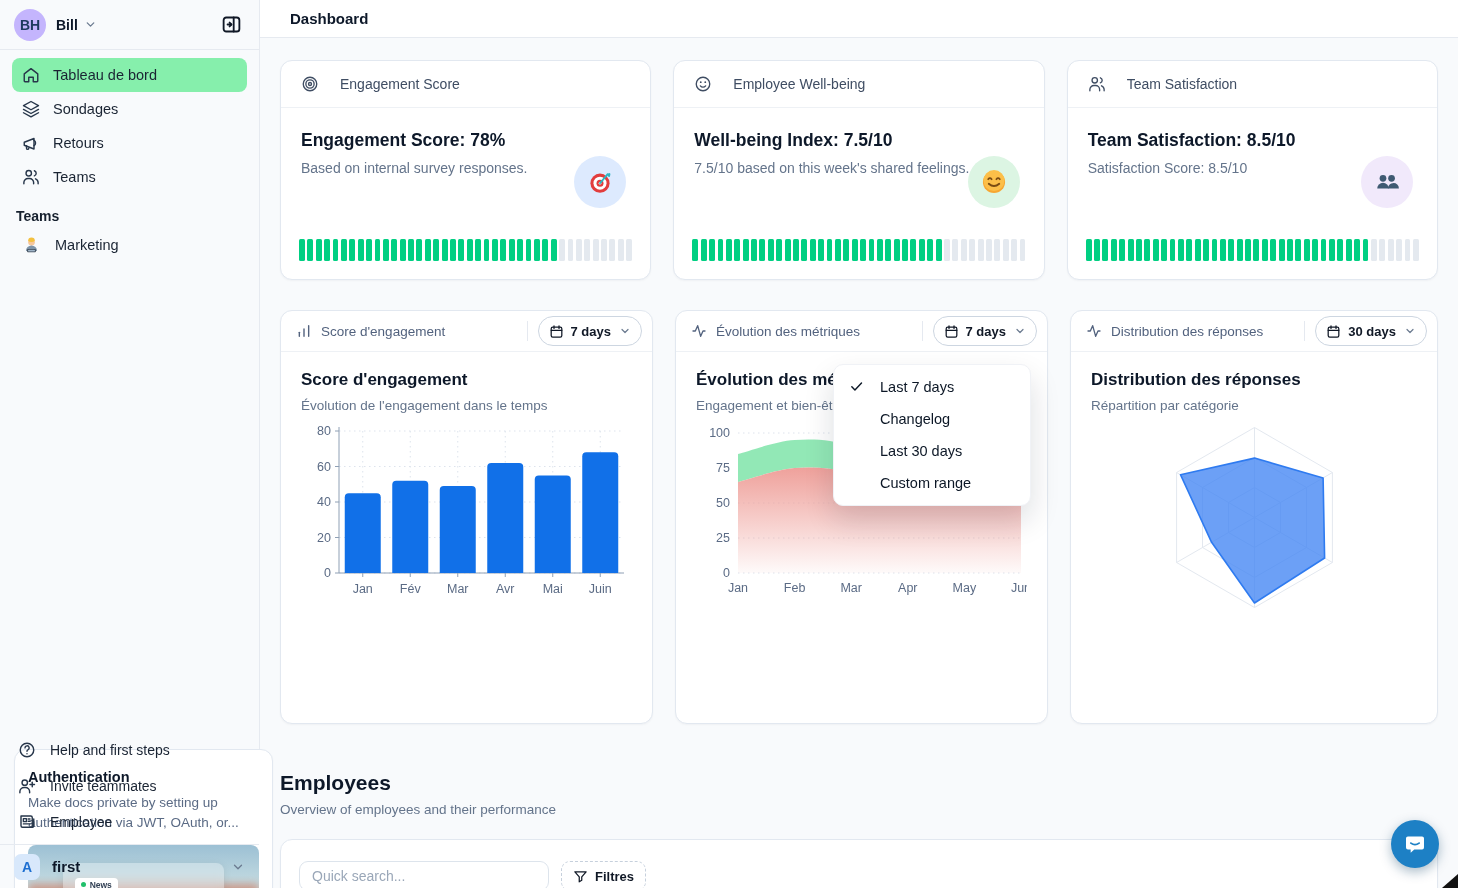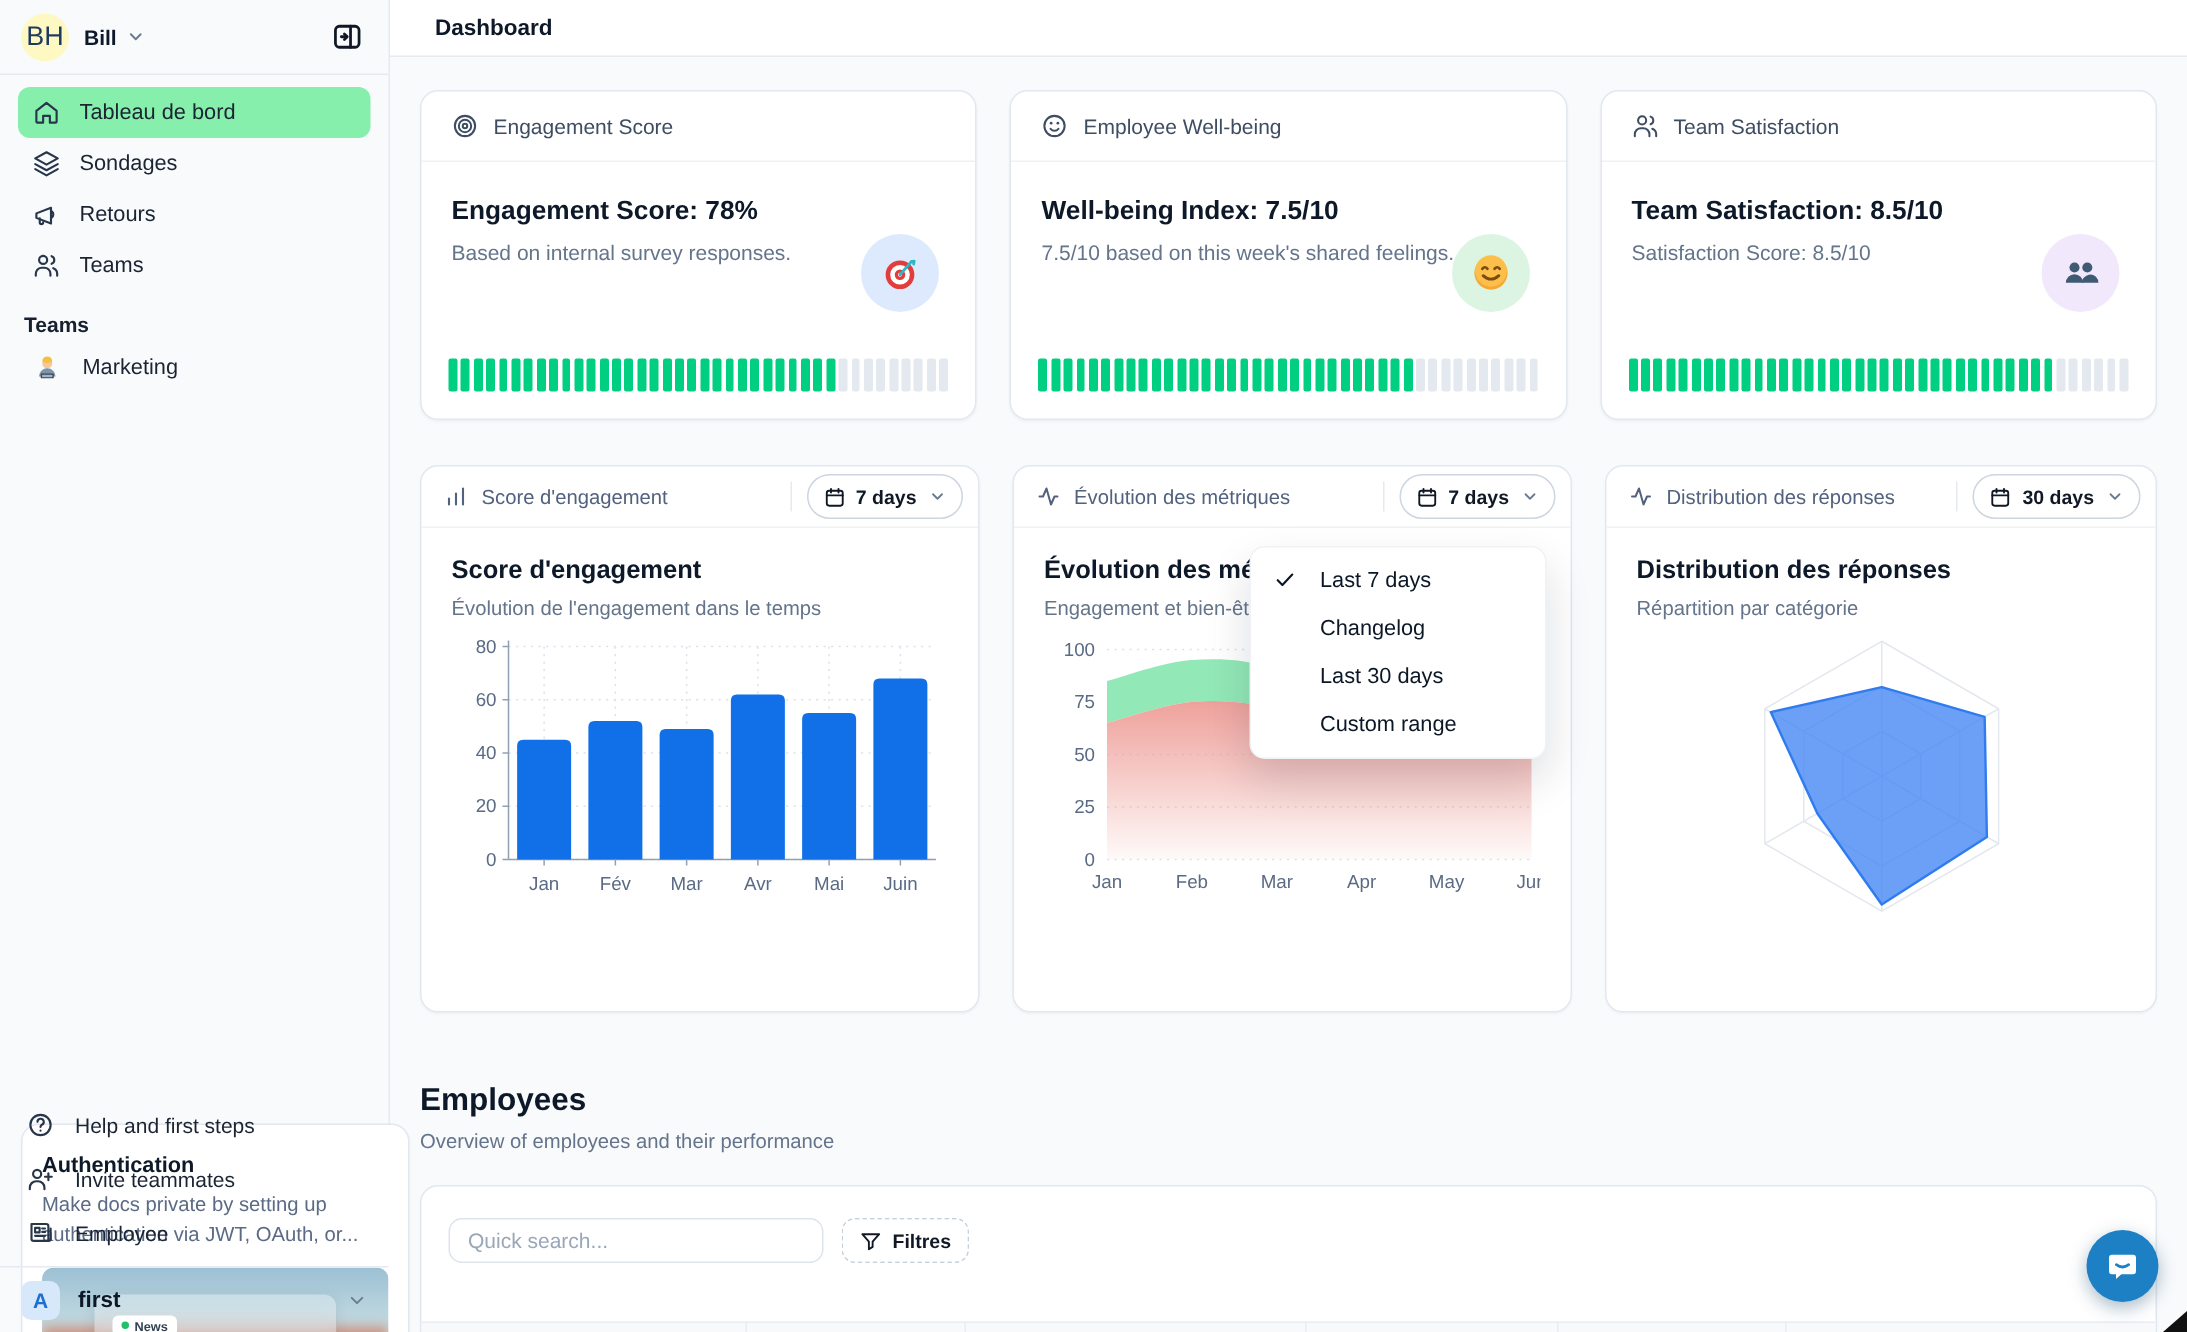--- a/index.html
+++ b/index.html
@@ -9,21 +9,21 @@
   }
   *{margin:0;padding:0;box-sizing:border-box;}
   html,body{width:1458px;height:888px;overflow:hidden;}
   body{font-family:"Liberation Sans",sans-serif;background:var(--bg);color:var(--txt);position:relative;}
   svg{display:block;}
   .ico{flex:0 0 auto;display:inline-flex;align-items:center;justify-content:center;}
 
   
   .sidebar{position:absolute;left:0;top:0;width:260px;height:888px;background:var(--bg);border-right:1px solid var(--border);}
   .sb-head{height:50px;display:flex;align-items:center;padding:0 12px 0 14px;border-bottom:1px solid var(--border);}
-  .avatar{width:32px;height:32px;border-radius:50%;background:#fef9c3;color:#1e3a5f;font-size:18px;font-weight:400;display:flex;align-items:center;justify-content:center;}
+  .avatar{width:32px;height:32px;border-radius:50%;background:#c4b5fd;color:#1e3a5f;font-size:14px;font-weight:700;display:flex;align-items:center;justify-content:center;}
   .sb-user{font-size:14px;font-weight:700;margin-left:10px;}
   .chev{margin-left:6px;color:#6b7a90;}
   .collapse-btn{margin-left:auto;width:32px;height:32px;border:none;background:transparent;border-radius:8px;display:flex;align-items:center;justify-content:center;cursor:pointer;color:#101826;}
   .sb-nav{padding:8px 12px 0 12px;}
   .nav-item{height:34px;display:flex;align-items:center;gap:13px;padding:0 10px;border-radius:8px;font-size:14.5px;font-weight:500;color:#1a2433;cursor:pointer;}
   .nav-item.active{background:#86efac;}
   .nav-item .ico{color:#27364a;}
   .sb-section{padding:14px 16px 4px 16px;font-size:14px;font-weight:600;color:#16202e;}
   .team-item{height:34px;display:flex;align-items:center;gap:14px;padding:0 10px 0 22px;font-size:14.5px;font-weight:400;color:#1a2433;cursor:pointer;}
   .promo{position:absolute;left:14px;right:14px;top:487px;height:218px;background:#fff;border:1px solid #edf0f4;border-radius:14px;box-shadow:0 1px 3px rgba(15,23,42,.05);padding:13px;}
@@ -49,32 +49,32 @@
   
   .main{position:absolute;left:260px;top:0;width:1198px;height:888px;}
   .topbar{height:38px;background:#fff;border-bottom:1px solid var(--border);display:flex;align-items:center;padding:0 30px;}
   .topbar-title{font-size:15px;font-weight:600;}
   .content{position:relative;padding:22px 20px 0 20px;}
   .grid3{display:grid;grid-template-columns:1fr 1fr 1fr;gap:22px;}
   .card{background:var(--card);border:1px solid var(--border2);border-radius:12px;box-shadow:0 1px 2px rgba(15,23,42,.04);position:relative;}
 
   
   .stat-card{height:220px;}
-  .stat-head{height:47px;display:flex;align-items:center;gap:10px;padding:0 20px;border-bottom:1px solid #eef1f5;color:#3f4d63;}
+  .stat-head{height:47px;display:flex;align-items:center;gap:21px;padding:0 20px;border-bottom:1px solid #eef1f5;color:#3f4d63;}
   .stat-head-label{font-size:14px;font-weight:500;}
   .stat-body{padding:22px 20px 0 20px;}
   .stat-title{font-size:17.5px;font-weight:700;}
   .stat-sub{font-size:14px;color:var(--sub);margin-top:9px;}
   .stat-emoji{position:absolute;right:24px;top:95px;width:52px;height:52px;border-radius:50%;display:flex;align-items:center;justify-content:center;}
   .ticks{position:absolute;left:18px;right:18px;bottom:18px;display:flex;gap:2.5px;height:22px;}
   .ticks i{flex:1;background:var(--tick);border-radius:1.5px;}
   .ticks i.on{background:var(--green);}
 
   
-  .chart-card{height:365px;margin-top:0;}
+  .chart-card{height:414px;margin-top:0;}
   .chart-head{height:41px;display:flex;align-items:center;gap:9px;padding:0 10px 0 15px;border-bottom:1px solid #eef1f5;color:#52627e;}
   .chart-head-label{font-size:13.5px;font-weight:500;white-space:nowrap;}
   .range-wrap{margin-left:auto;display:flex;align-items:center;gap:10px;}
   .vdiv{width:1px;height:20px;background:#e5e9f0;}
   .range-btn{height:30px;display:flex;align-items:center;gap:7px;border:1px solid #cdd6e1;border-radius:15px;background:#fff;padding:0 10px;font-size:13px;font-weight:700;color:#101826;cursor:pointer;font-family:inherit;}
   .range-btn .chev{margin-left:1px;}
   .chart-body{padding:18px 20px 0 20px;}
   .chart-title{font-size:17px;font-weight:700;}
   .chart-sub{font-size:13.5px;color:var(--sub);margin-top:8px;}
   .chart-plot{margin-top:6px;}

